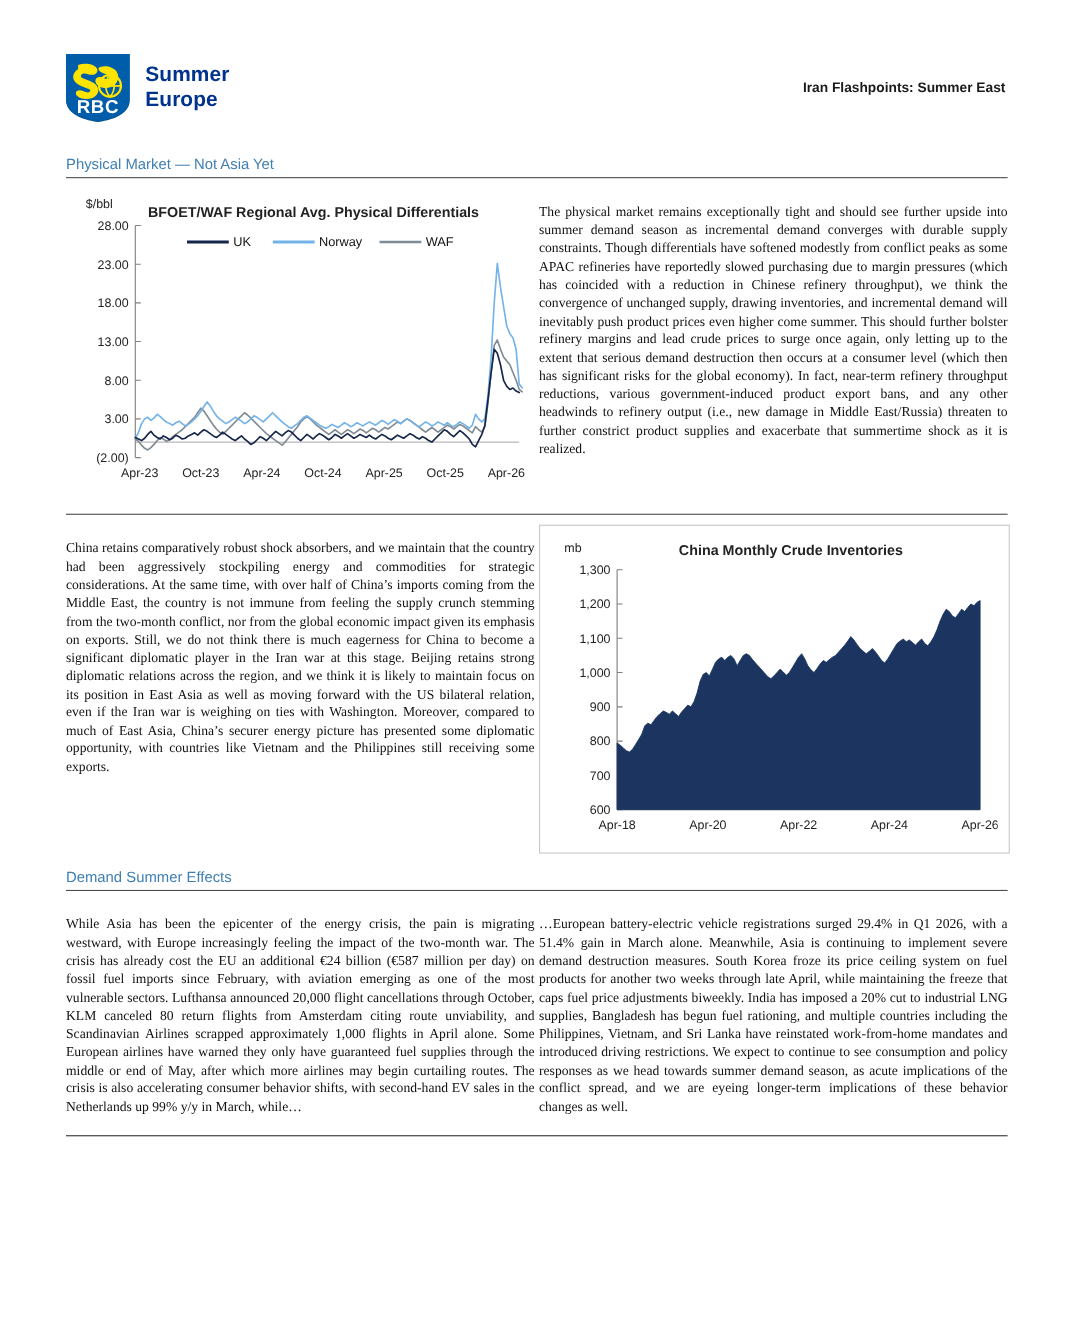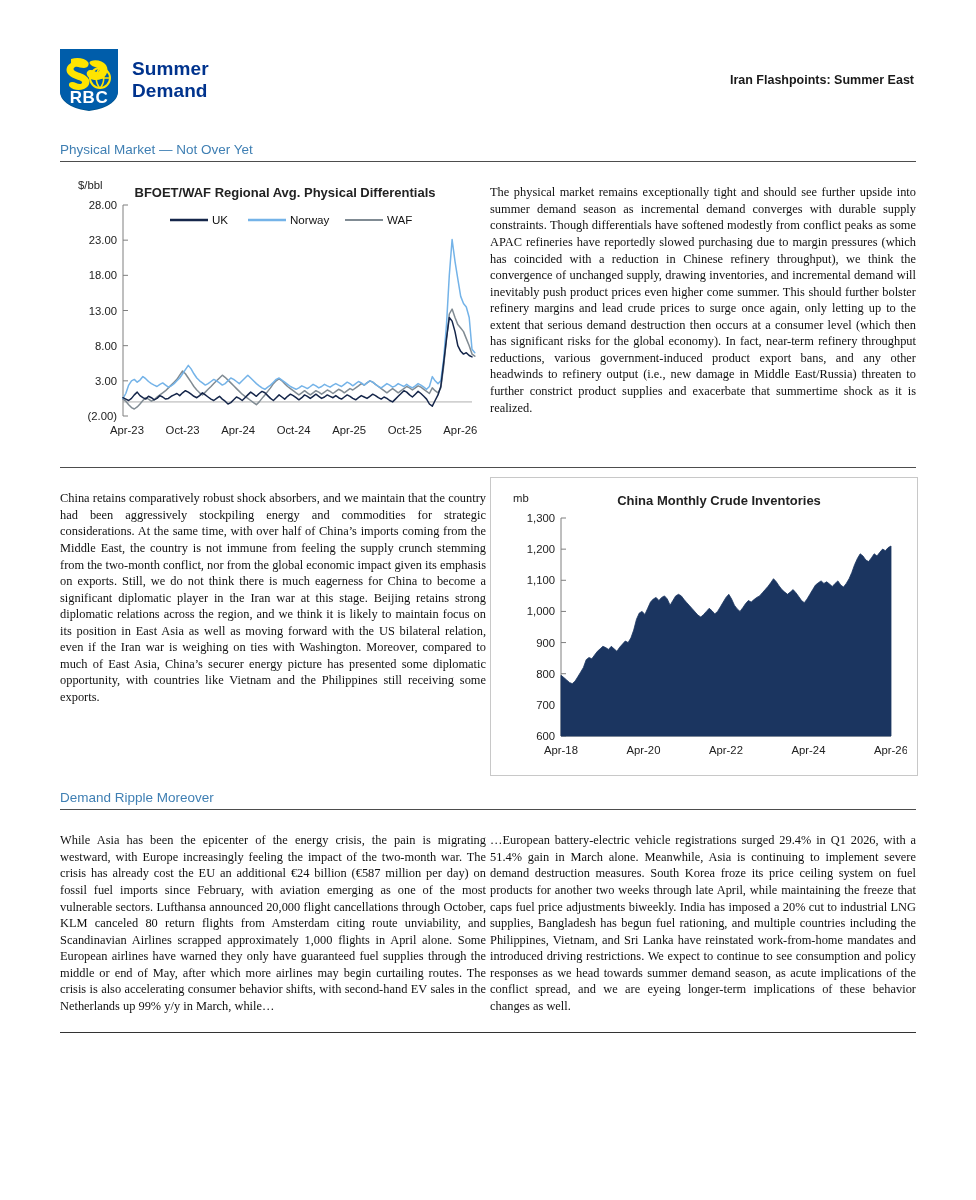--- a/index.html
+++ b/index.html
@@ -64,28 +64,28 @@
         <g fill="#ffe400">
           <path d="M11 10 c6 -2 14 -1 17 3 c2 3 -1 6 -4 6 c-4 0 -6 -2 -9 -1 c-2 1 -2 3 0 4 c4 2 10 3 13 7 c3 4 1 9 -4 11 c-5 2 -11 1 -14 -2 c-2 -2 -1 -5 2 -5 c3 0 5 2 8 2 c2 0 3 -2 1 -3 c-4 -2 -10 -3 -13 -7 c-3 -4 -1 -9 3 -11 z"></path>
           <path d="M31 12 c5 -2 12 0 15 4 c2 3 2 7 0 10 c-2 3 -6 5 -10 5 c-4 0 -8 -2 -9 -5 c-1 -3 1 -5 4 -5 c3 0 4 2 6 2 c2 0 3 -2 2 -3 c-2 -2 -6 -2 -8 -4 c-2 -2 -2 -3 0 -4 z"></path>
           <ellipse cx="40" cy="29" rx="10" ry="10" fill="none" stroke="#ffe400" stroke-width="2"></ellipse>
           <path d="M30 29 h20 M40 19 c5 5 5 15 0 20 c-5 -5 -5 -15 0 -20" fill="none" stroke="#ffe400" stroke-width="1.6"></path>
         </g>
         <text x="29" y="54" font-family="Liberation Sans, sans-serif" font-size="17" font-weight="bold" fill="#ffffff" text-anchor="middle" letter-spacing="0.5">RBC</text>
       </svg>
       <div class="brand-text">
         <div>Summer</div>
-        <div>Demand</div>
+        <div>Europe</div>
       </div>
     </div>
     <div class="doc-title">Iran Flashpoints: Summer East</div>
   </div>
 
   <div class="section" style="margin-top:22px;">
-    <div class="section-title">Physical Market — Not Over Yet</div>
+    <div class="section-title">Physical Market — Not Asia Yet</div>
     <div class="rule"></div>
 
     <div class="cols">
 
       <div class="col">
         <div class="chart-box" style="height:282px;">
           <svg width="418" height="282" viewBox="0 0 418 282">
             <text x="18" y="18" class="axis-label" id="c1-unit">$/bbl</text>
             <text x="225" y="26" class="axis-label" style="font-size:13px;font-weight:bold;" text-anchor="middle" id="c1-title">BFOET/WAF Regional Avg. Physical Differentials</text>
 
@@ -183,21 +183,21 @@
             <g id="c2-series">
                 <path d="M 70.0 258 L 70.0 197.3 L 72.8 199.5 L 75.6 201.9 L 78.4 204.4 L 81.2 205.7 L 84.0 203.2 L 86.8 198.8 L 89.6 194.2 L 92.4 189.5 L 95.2 181.7 L 98.0 179.5 L 100.8 180.8 L 103.6 177.0 L 106.4 173.3 L 109.2 170.8 L 111.9 168.3 L 114.7 169.6 L 117.5 171.4 L 120.3 168.3 L 123.1 170.8 L 125.9 173.3 L 128.7 169.2 L 131.5 166.1 L 134.3 163.0 L 137.1 164.6 L 139.9 159.9 L 142.7 152.1 L 145.5 141.2 L 148.3 135.0 L 151.1 133.4 L 153.9 136.5 L 156.7 130.3 L 159.5 124.1 L 162.3 121.0 L 165.1 119.4 L 167.9 122.5 L 170.7 119.4 L 173.5 117.9 L 176.3 121.0 L 179.1 127.2 L 181.9 122.5 L 184.7 117.9 L 187.5 116.3 L 190.3 117.9 L 193.1 121.6 L 195.8 124.7 L 198.6 127.8 L 201.4 130.9 L 204.2 134.1 L 207.0 137.2 L 209.8 139.0 L 212.6 136.5 L 215.4 133.4 L 218.2 130.3 L 221.0 132.8 L 223.8 135.9 L 226.6 133.4 L 229.4 128.8 L 232.2 124.1 L 235.0 119.4 L 237.8 116.3 L 240.6 121.0 L 243.4 127.2 L 246.2 130.9 L 249.0 133.4 L 251.8 129.7 L 254.6 125.6 L 257.4 122.5 L 260.2 124.1 L 263.0 121.6 L 265.8 119.4 L 268.6 117.9 L 271.4 114.7 L 274.2 111.6 L 276.9 108.5 L 279.7 104.8 L 282.5 100.7 L 285.3 103.8 L 288.1 107.9 L 290.9 111.6 L 293.7 114.1 L 296.5 116.3 L 299.3 114.1 L 302.1 111.6 L 304.9 114.7 L 307.7 118.5 L 310.5 122.5 L 313.3 124.7 L 316.1 121.0 L 318.9 116.3 L 321.7 111.6 L 324.5 107.0 L 327.3 104.8 L 330.1 102.9 L 332.9 105.4 L 335.7 103.8 L 338.5 106.0 L 341.3 108.5 L 344.1 105.4 L 346.9 102.9 L 349.7 107.0 L 352.5 109.1 L 355.3 105.4 L 358.1 100.7 L 360.8 94.5 L 363.6 86.7 L 366.4 80.5 L 369.2 75.8 L 372.0 78.0 L 374.8 82.0 L 377.6 83.6 L 380.4 79.9 L 383.2 75.8 L 386.0 78.0 L 388.8 74.3 L 391.6 71.1 L 394.4 72.7 L 397.2 69.6 L 400.0 68.0 L 400.0 258 Z" fill="#1b3560" stroke="#1b3560" stroke-width="0.8"></path>
               </g>
           </svg>
         </div>
       </div>
     </div>
   </div>
 
   <div class="section" style="margin-top:14px;">
-    <div class="section-title">Demand Ripple Moreover</div>
+    <div class="section-title">Demand Summer Effects</div>
     <div class="rule"></div>
 
     <div class="cols">
       <div class="col">
         <p class="body-text pad">While Asia has been the epicenter of the energy crisis, the pain is migrating westward, with Europe increasingly feeling the impact of the two-month war. The crisis has already cost the EU an additional €24 billion (€587 million per day) on fossil fuel imports since February, with aviation emerging as one of the most vulnerable sectors. Lufthansa announced 20,000 flight cancellations through October, KLM canceled 80 return flights from Amsterdam citing route unviability, and Scandinavian Airlines scrapped approximately 1,000 flights in April alone. Some European airlines have warned they only have guaranteed fuel supplies through the middle or end of May, after which more airlines may begin curtailing routes. The crisis is also accelerating consumer behavior shifts, with second-hand EV sales in the Netherlands up 99% y/y in March, while…</p>
       </div>
       <div class="col">
         <p class="body-text pad">…European battery-electric vehicle registrations surged 29.4% in Q1 2026, with a 51.4% gain in March alone. Meanwhile, Asia is continuing to implement severe demand destruction measures. South Korea froze its price ceiling system on fuel products for another two weeks through late April, while maintaining the freeze that caps fuel price adjustments biweekly. India has imposed a 20% cut to industrial LNG supplies, Bangladesh has begun fuel rationing, and multiple countries including the Philippines, Vietnam, and Sri Lanka have reinstated work-from-home mandates and introduced driving restrictions. We expect to continue to see consumption and policy responses as we head towards summer demand season, as acute implications of the conflict spread, and we are eyeing longer-term implications of these behavior changes as well.</p>
       </div>
     </div>

